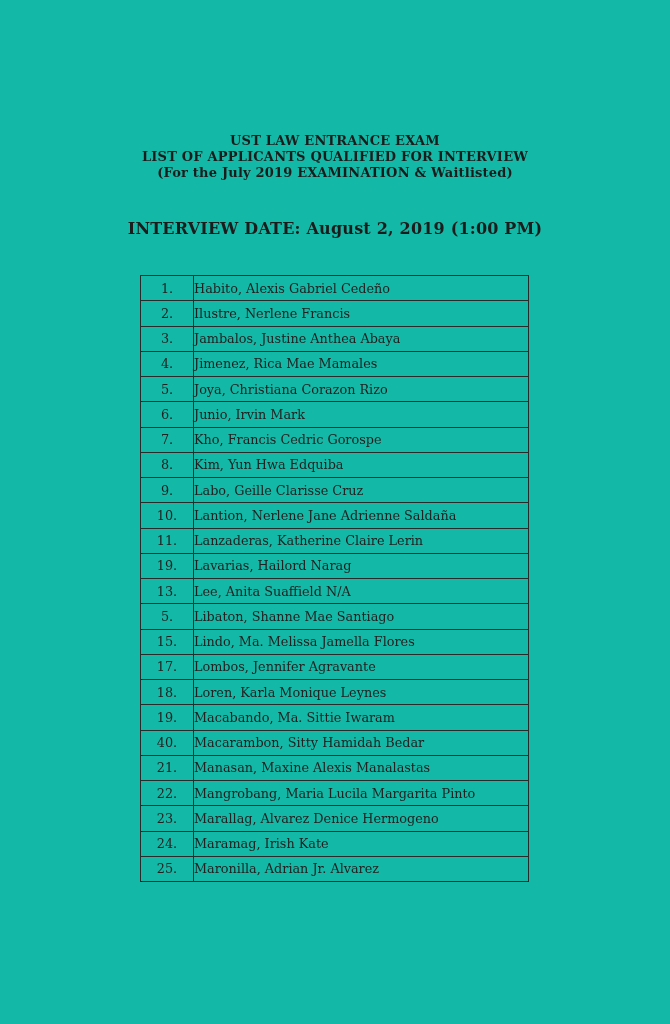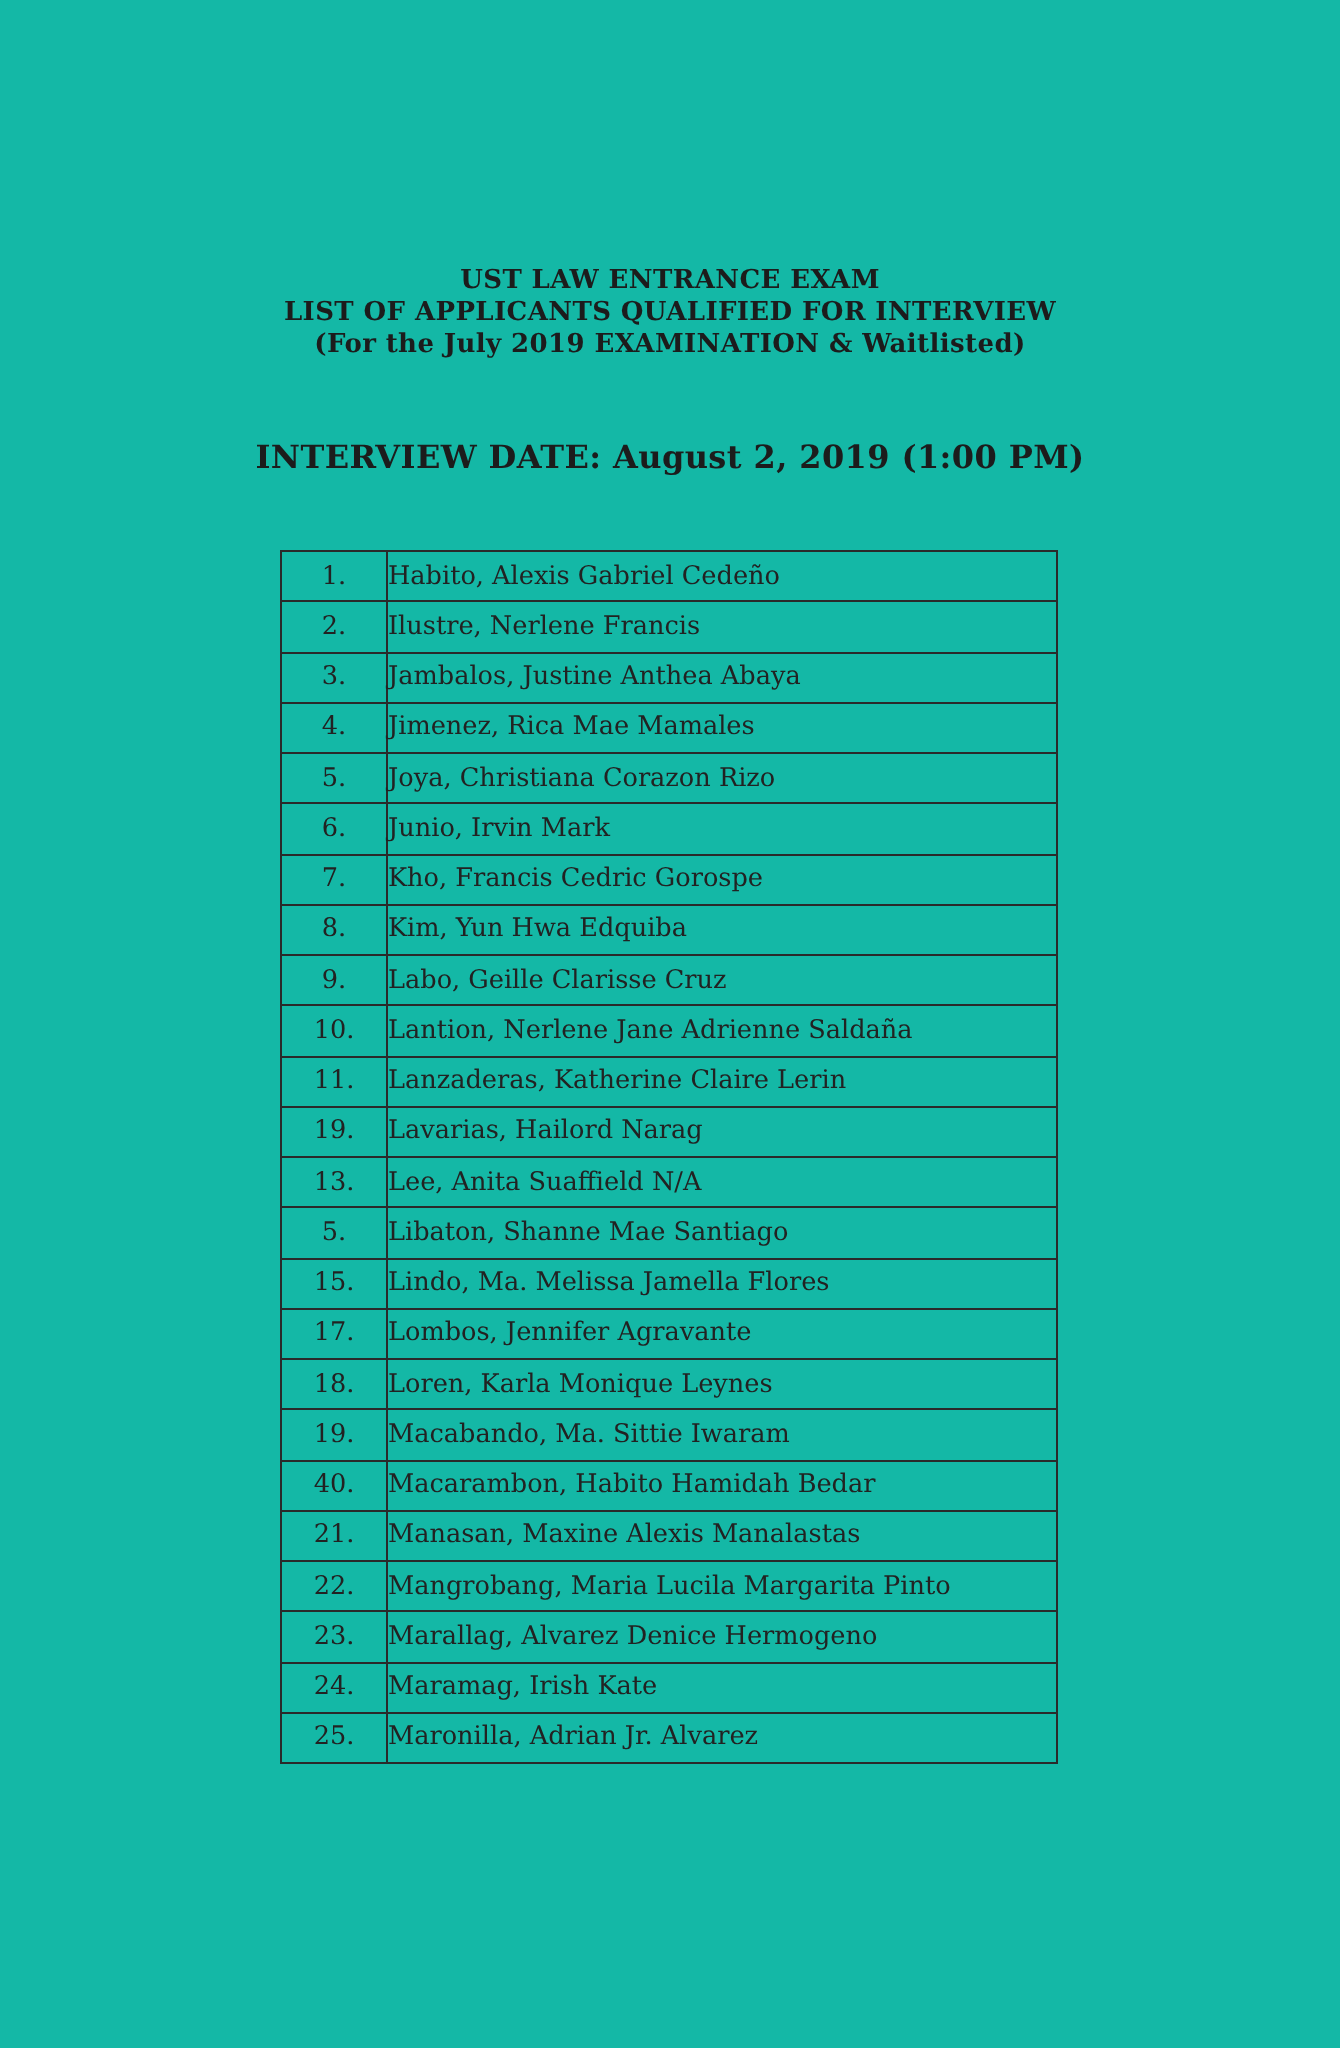--- a/index.html
+++ b/index.html
@@ -147,21 +147,21 @@
         <tr>
           <td class="num-cell">18.</td>
           <td class="name-cell">Loren, Karla Monique Leynes</td>
         </tr>
         <tr>
           <td class="num-cell">19.</td>
           <td class="name-cell">Macabando, Ma. Sittie Iwaram</td>
         </tr>
         <tr>
           <td class="num-cell">40.</td>
-          <td class="name-cell">Macarambon, Habito Hamidah Bedar</td>
+          <td class="name-cell">Macarambon, Sitty Hamidah Bedar</td>
         </tr>
         <tr>
           <td class="num-cell">21.</td>
           <td class="name-cell">Manasan, Maxine Alexis Manalastas</td>
         </tr>
         <tr>
           <td class="num-cell">22.</td>
           <td class="name-cell">Mangrobang, Maria Lucila Margarita Pinto</td>
         </tr>
         <tr>

